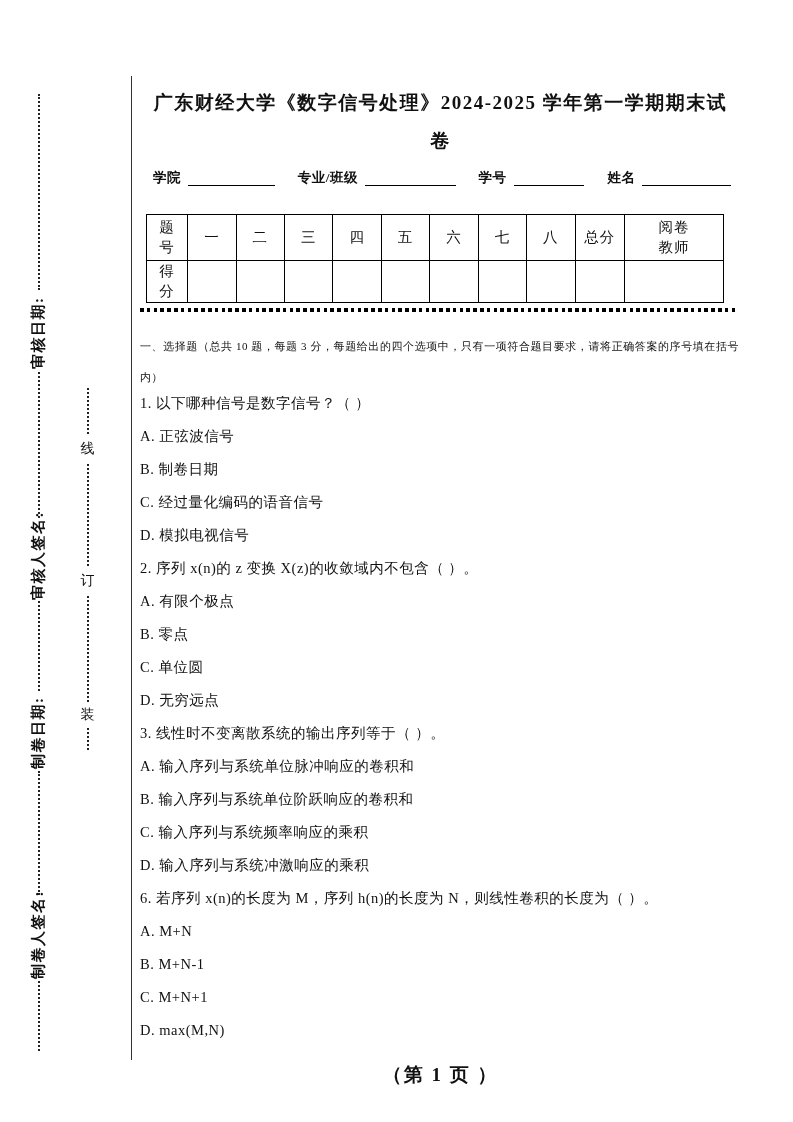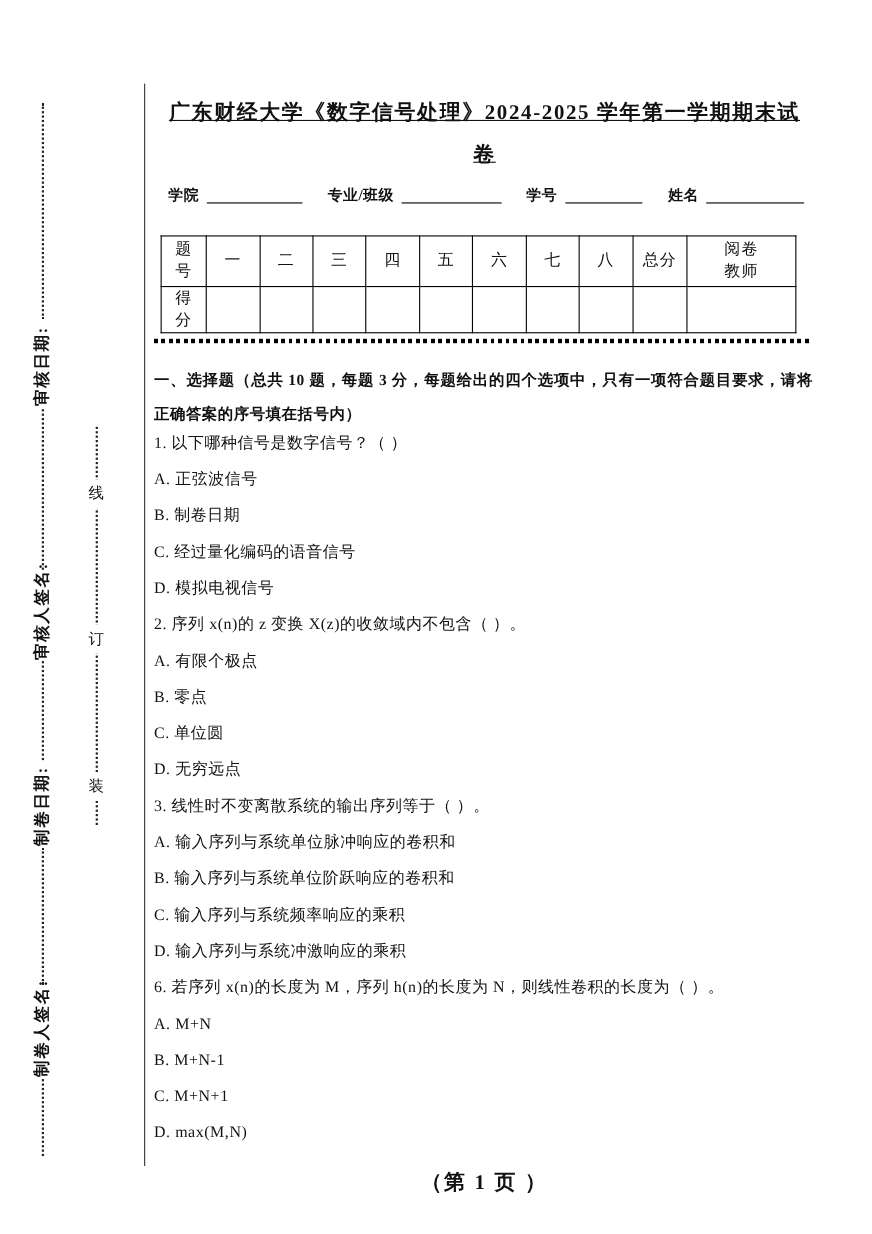--- a/index.html
+++ b/index.html
@@ -57,29 +57,29 @@
     position: absolute;
     top: 84px;
     left: 0;
     width: 100%;
     text-align: center;
     font-weight: 700;
     font-size: 19px;
     line-height: 38px;
     letter-spacing: 1.5px;
   }
-  .title span { display: block; text-decoration: underline; }
+  .title span { display: block; }
 
   .fields {
     position: absolute;
     top: 169px;
     left: 13px;
     width: 578px;
     display: flex;
-    align-items: flex-start;
+    align-items: center;
     font-size: 13.5px;
     font-weight: 600;
     letter-spacing: 0.5px;
     white-space: nowrap;
     gap: 7px;
   }
   .blank {
     display: inline-block;
     border-bottom: 1px solid #000;
     height: 16px;
@@ -122,22 +122,22 @@
     width: 598px;
     height: 4px;
     background: repeating-linear-gradient(to right, #000 0 3.5px, transparent 3.5px 6.8px);
   }
 
   .sec {
     position: absolute;
     top: 331px;
     left: 0;
     width: 599px;
-    font-weight: 700;
-    font-size: 14px;
+    font-weight: 400;
+    font-size: 11px;
     line-height: 31px;
     letter-spacing: 0.5px;
     text-align: justify;
   }
 
   .questions {
     position: absolute;
     top: 387px;
     left: 0;
     width: 599px;

